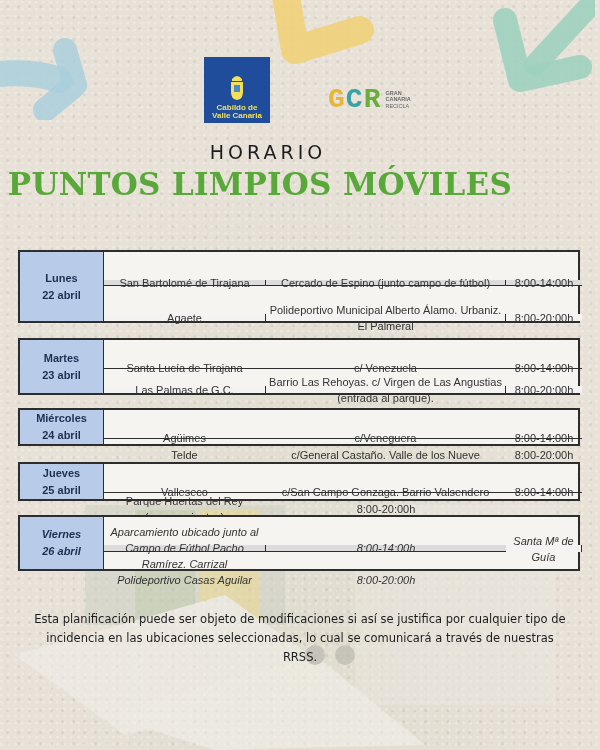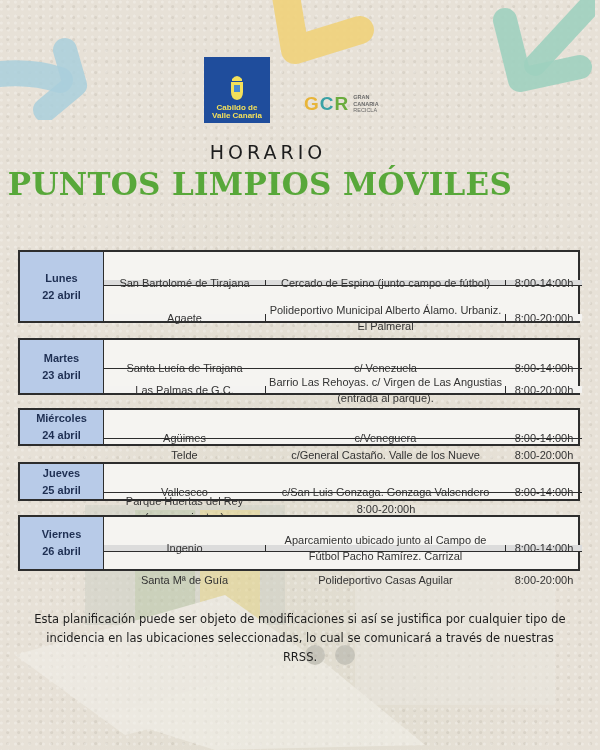--- a/index.html
+++ b/index.html
@@ -13,29 +13,29 @@
       radial-gradient(ellipse at 50% 85%, #e0dccf 0%, #e7e1d7 60%);
     background-size: 7px 7px, 11px 11px, 100% 100%;
     font-family: "DejaVu Sans", sans-serif;
   }
   .deco { position: absolute; pointer-events: none; }
   .arrow-blue { left: -10px; top: 20px; width: 120px; height: 100px; }
   .arrow-yellow { left: 265px; top: -10px; width: 115px; height: 90px; }
   .arrow-green { left: 485px; top: -5px; width: 110px; height: 105px; }
   .bg-photo { left: 15px; top: 505px; width: 575px; height: 245px; opacity: .55; }
 
-  .logos { position: absolute; top: 57px; left: 204px; display: flex; align-items: flex-end; gap: 34px; }
+  .logos { position: absolute; top: 57px; left: 204px; display: flex; align-items: flex-end; gap: 12px; }
   .cabildo {
     width: 66px; height: 66px; background: #1f4d9c; display: flex; flex-direction: column;
     align-items: center; justify-content: flex-end; padding-bottom: 3px;
   }
   .cabildo .shield { width: 18px; height: 28px; margin-bottom: 3px; }
   .cabildo span { color: #f3e05a; font-size: 8px; line-height: 8px; font-weight: bold; font-family: "Liberation Sans", sans-serif; }
   .gcr { display: flex; align-items: center; gap: 4px; margin-bottom: 8px; }
-  .gcr-mark { font-family: Liberation Sans, sans-serif; font-size: 19px; font-weight: bold; letter-spacing: 1px; }
+  .gcr-mark { font-family: Liberation Mono, monospace; font-size: 28px; font-weight: bold; letter-spacing: 1px; margin-left: 46px; }
   .gcr-mark .g { color: #e8b53a; }
   .gcr-mark .c { color: #3aa1a5; }
   .gcr-mark .r { color: #6aac3e; }
   .gcr-words { display: flex; flex-direction: column; font-size: 5.5px; line-height: 6.5px; color: #6a6a6a; font-weight: bold; font-family: "Liberation Sans", sans-serif; }
 
   .title-small {
     position: absolute; top: 141px; left: 0; width: 536px; text-align: center;
     font-family: "DejaVu Sans", sans-serif; font-size: 19px; letter-spacing: 4px; color: #1d1d1d;
   }
   .title-big {
@@ -140,29 +140,28 @@
   <div class="cell r1">c/Veneguera</div>
   <div class="cell r1 last">8:00-14:00h</div>
   <div class="cell r2">Telde</div>
   <div class="cell r2">c/General Castaño. Valle de los Nueve</div>
   <div class="cell r2 last">8:00-20:00h</div>
 </div>
 
 <div class="sched" style="top:462px; grid-template-rows:17px 18px;">
   <div class="day">Jueves 25 abril</div>
   <div class="cell r1">Valleseco</div>
-  <div class="cell r1">c/San Luis Gonzaga. Gonzaga Valsendero</div>
+  <div class="cell r1">c/San Campo Gonzaga. Barrio Valsendero</div>
   <div class="cell r1 last">8:00-14:00h</div>
   <div class="cell r2">Parque Huertas del Rey (aparcamientos)</div>
   <div class="cell r2 last">8:00-20:00h</div>
 </div>
 
-<div class="sched" style="top:515px; grid-template-rows:35px 17px;">
+<div class="sched" style="top:515px; grid-template-rows:35px 17px;font-style:italic;">
   <div class="day">Viernes 26 abril</div>
-  <div class="cell r1">Ingenio</div>
   <div class="cell r1">Aparcamiento ubicado junto al Campo de Fútbol Pacho Ramírez. Carrizal</div>
   <div class="cell r1 last">8:00-14:00h</div>
   <div class="cell r2">Santa Mª de Guía</div>
   <div class="cell r2">Polideportivo Casas Aguilar</div>
   <div class="cell r2 last">8:00-20:00h</div>
 </div>
 
 <div class="note">Esta planificación puede ser objeto de modificaciones si así se justifica por cualquier tipo de incidencia en las ubicaciones seleccionadas, lo cual se comunicará a través de nuestras RRSS.</div>
 
 </body></html>

